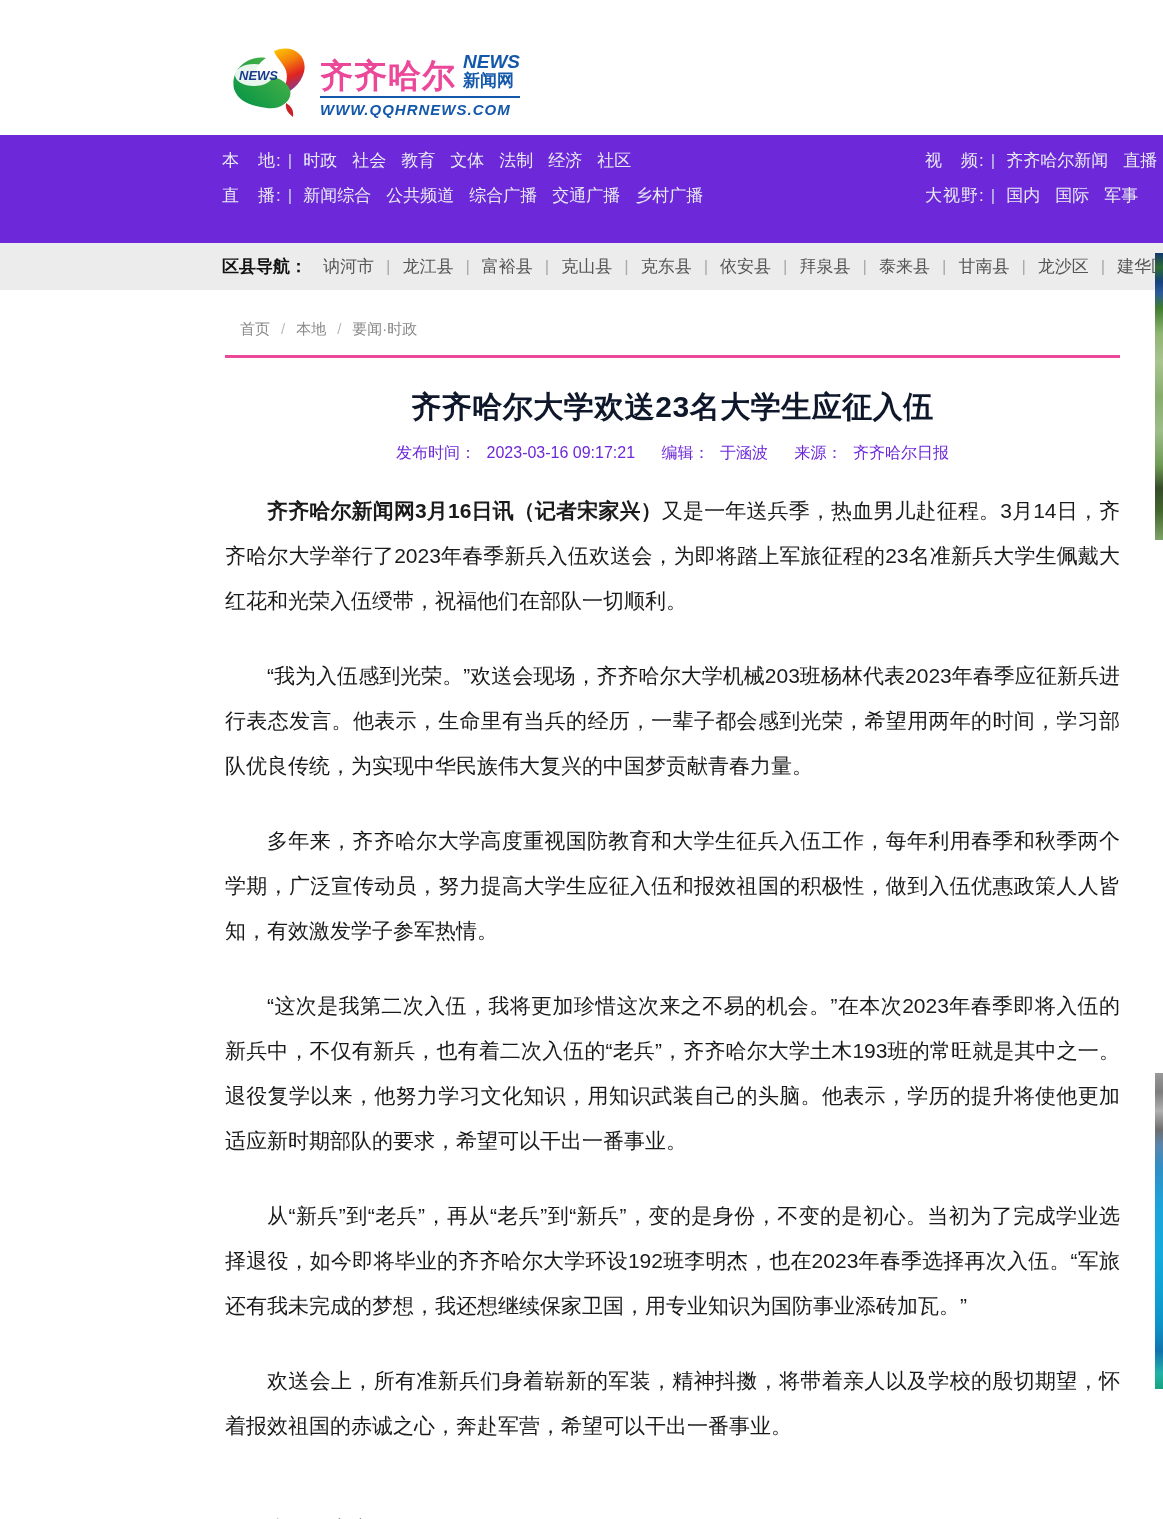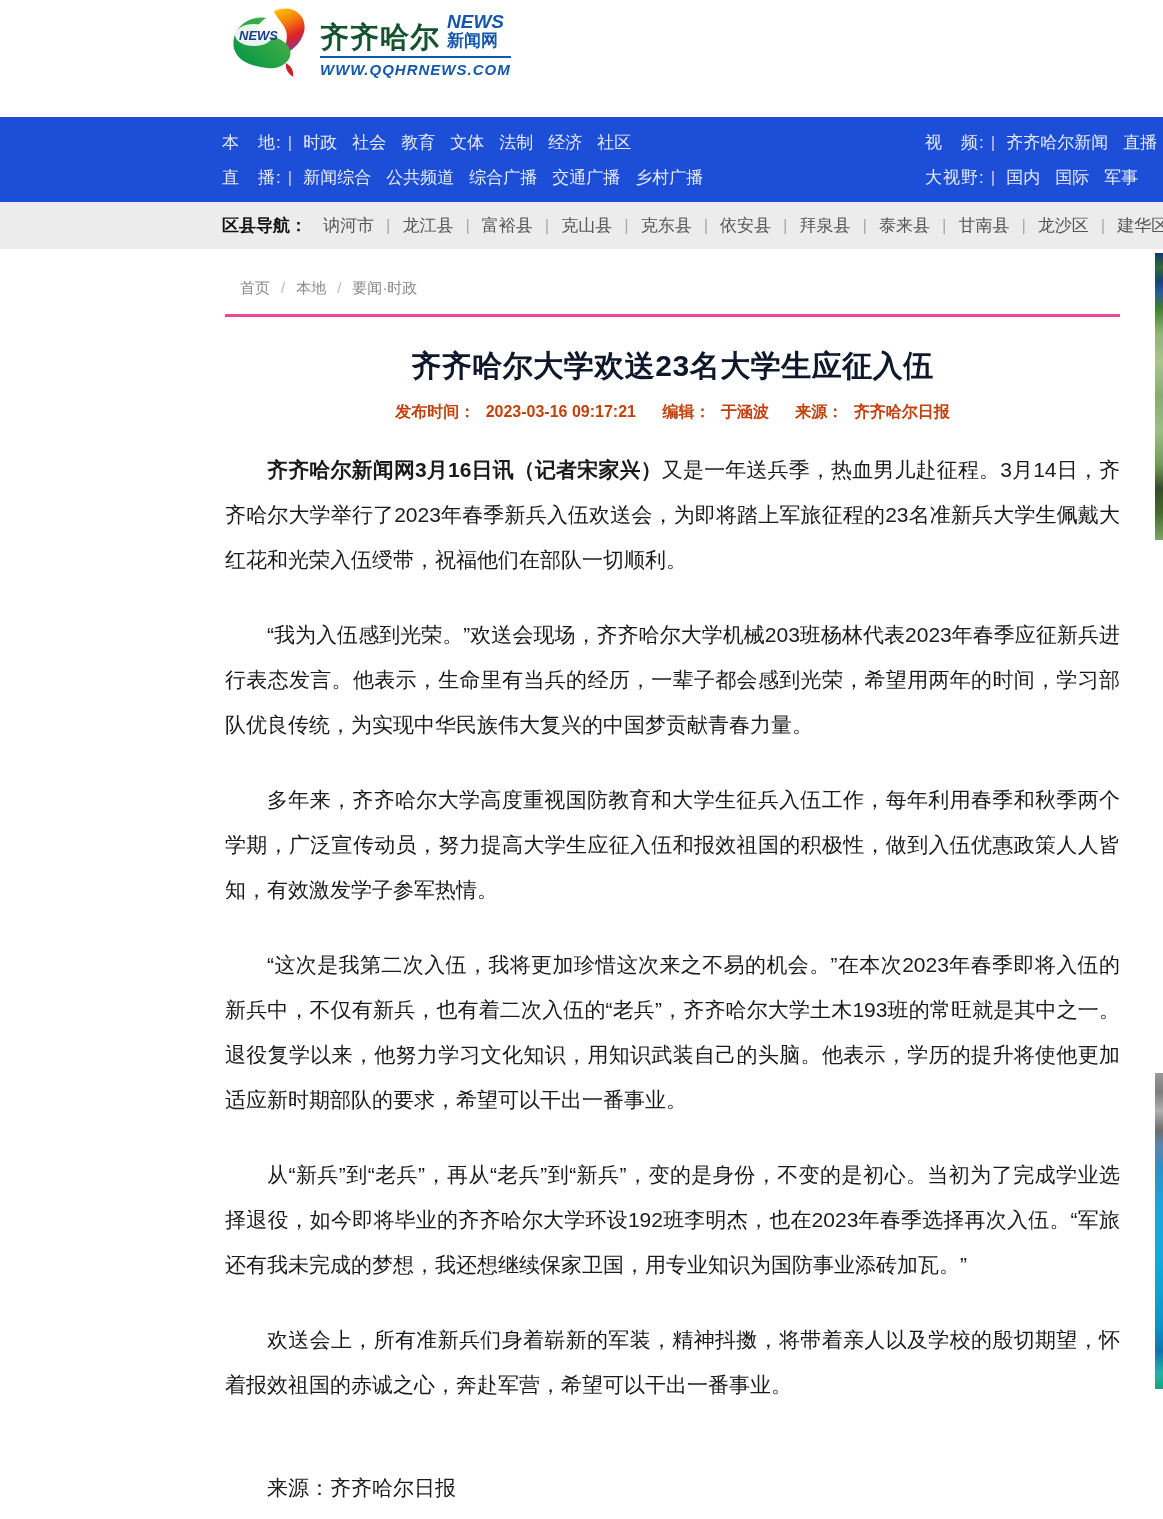--- a/index.html
+++ b/index.html
@@ -3,50 +3,50 @@
 <meta charset="utf-8">
 <style>
   * { box-sizing: border-box; }
   html,body { margin:0; padding:0; }
   body {
     width:1163px; height:1519px; overflow:hidden; position:relative;
     background:#ffffff;
     font-family:"Liberation Sans","DejaVu Sans",sans-serif;
   }
   
-  .site-header { height:117px; background:#ffffff; }
+  .site-header { height:95px; background:#ffffff;margin-top:40px; }
   .logo { margin-left:228px; padding-top:7px; display:flex; align-items:center; gap:12px; width:max-content; cursor:pointer; }
   .logo-badge svg { width:80px; height:76px; display:block; }
   .logo-title-row { display:flex; align-items:flex-end; gap:7px; }
-  .site-name { font-size:29px; font-weight:bold; color:#14532d; letter-spacing:1px; line-height:1; }
+  .site-name { font-size:33px; font-weight:bold; color:#ec4899; letter-spacing:1px; line-height:1; }
   .suffix { display:flex; flex-direction:column; line-height:1.05; color:#1358aa; font-weight:bold; padding-bottom:2px; }
   .suffix-top { font-size:19px; font-style:italic; }
   .suffix-bottom { font-size:17px; }
   .logo-rule { height:2px; background:#1358aa; margin:4px 0 3px; }
   .site-url { font-size:15px; font-weight:bold; font-style:italic; color:#1358aa; letter-spacing:1px; }
   
-  .main-nav { height:85px; background:#1d4ed8; position:relative; padding-top:8px; white-space:nowrap; overflow:hidden; }
+  .main-nav { height:108px; background:#6d28d9; position:relative; padding-top:8px; white-space:nowrap; overflow:hidden; }
   .nav-right { position:absolute; left:925px; top:8px; }
   .nav-row { height:35px; line-height:35px; font-size:17px; color:#e8ebf3; }
   .nav-label { letter-spacing:1px; }
   .nav-pipe { margin:0 11px 0 6px; color:#ccd3e3; }
   .nav-link { color:#e8ebf3; text-decoration:none; margin-right:15px; cursor:pointer; }
   
   .district-bar { height:47px; line-height:47px; background:#ececec; white-space:nowrap; overflow:hidden; font-size:17px; }
   .district-inner { margin-left:222px; }
   .district-label { font-weight:bold; color:#111; margin-right:4px; }
   .district-link { color:#555; margin:0 12px; text-decoration:none; cursor:pointer; }
   .district-pipe { color:#aaa; }
   
   .content { width:895px; margin-left:225px; }
   .breadcrumb { padding:30px 0 16px 15px; border-bottom:3px solid #ec4899; font-size:15px; color:#888; }
   .crumb-link { color:#888; text-decoration:none; cursor:pointer; }
   .crumb-sep { margin:0 11px; color:#bbb; }
   .article-title { text-align:center; font-size:30px; font-weight:bold; color:#0f172a; margin:29px 0 9px; letter-spacing:0.5px; }
-  .article-meta { text-align:center; font-size:16px; color:#c2410c; margin-top:15px;font-weight:bold; }
+  .article-meta { text-align:center; font-size:16px; color:#6d28d9; margin-top:15px; }
   .meta-item { margin:0 11px; }
   .meta-label { margin-right:6px; }
   .article-body { margin-top:24px; font-size:21px; line-height:45px; color:#1a1a1a; text-align:justify; }
   .article-para { text-indent:2em; margin:0 0 30px; }
   .para-lead { font-weight:bold; }
   .footer-source { text-indent:2em; margin:58px 0 0; }
   
   .edge-strip { position:absolute; right:0; width:8px; }
   .edge-strip-top { top:253px; height:287px;
     background:linear-gradient(180deg,#14386e 0%,#2f6b33 5%,#17427d 10%,#2c5a9a 14%,#3f7c2e 19%,#8fb573 28%,#a9c490 38%,#86ad6c 50%,#9dbd8a 62%,#6f9a55 74%,#364c2a 82%,#43682f 90%,#7da368 100%); }

